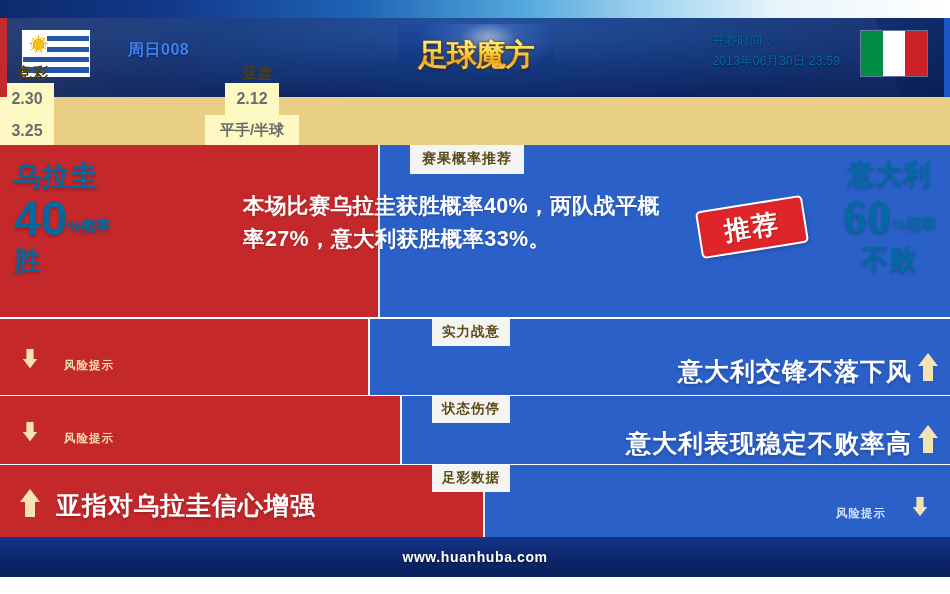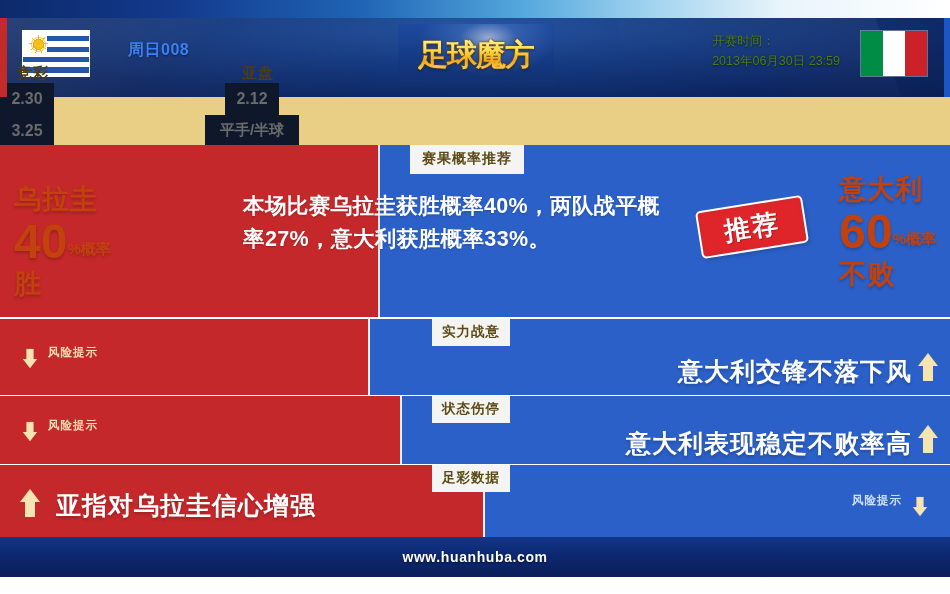--- a/index.html
+++ b/index.html
@@ -71,50 +71,50 @@
     display:flex;align-items:center;justify-content:center;overflow:hidden;
   }
   .logo span{
     font-size:30px;font-weight:bold;letter-spacing:-1px;
     background:linear-gradient(180deg,#fff6b0 0%,#ffd945 38%,#f0a81a 62%,#ffe680 100%);
     -webkit-background-clip:text;background-clip:text;color:transparent;
     text-shadow:0 0 1px rgba(120,60,0,.0);
     filter:drop-shadow(0 0 1px #7a4a00) drop-shadow(0 1px 1px rgba(0,0,0,.45));
   }
   .kickoff{
-    position:absolute;right:110px;top:31px;text-align:left;color:#4d7c0f;
+    position:absolute;right:110px;top:31px;text-align:left;color:#0369a1;
     font-size:12.5px;line-height:20px;text-shadow:0 1px 2px rgba(0,0,0,.55);
   }
 
   
   .oddsbar{
     position:absolute;left:0;top:97px;width:950px;height:48px;
     background:#e9cf86;display:flex;align-items:center;
   }
   .odds-group{display:flex;align-items:center;flex-direction:column;}
   .odds-label{
     font-size:15px;font-weight:bold;color:#4e3c12;margin:0 7px 0 14px;letter-spacing:1px;
   }
   .odds-cell{
-    background:#0f172a;color:#6b6b6b;font-size:16px;font-weight:bold;
+    background:#fef9c3;color:#6b6b6b;font-size:16px;font-weight:bold;
     height:32px;min-width:54px;padding:0 6px;margin-right:5px;
     display:flex;align-items:center;justify-content:center;box-sizing:border-box;
   }
   .odds-cell.wide{min-width:94px;font-size:15px;}
   .spacer1{width:146px;} .spacer2{width:110px;}
 
   
   .mainblock{position:absolute;left:0;top:145px;width:950px;height:172px;}
   .mb-red{position:absolute;left:0;top:0;width:380px;height:172px;background:#c5282b;}
   .mb-blue{position:absolute;left:380px;top:0;width:570px;height:172px;background:#2b60c8;}
   .mb-divider{position:absolute;left:378px;top:0;width:2px;height:172px;background:#e6e6e6;}
 
-  .side-team{position:absolute;color:#c2410c;text-shadow:0 2px 3px rgba(0,0,0,.22);margin-top:23px;}
+  .side-team{position:absolute;color:#0369a1;text-shadow:0 2px 3px rgba(0,0,0,.22);}
   .side-left{left:14px;top:14px;}
-  .side-right{right:14px;top:4px;text-align:left;}
+  .side-right{right:14px;top:12px;text-align:center;font-family:Liberation Serif, serif;}
   .st-name{font-size:27px;font-weight:bold;line-height:34px;letter-spacing:1px;}
   .st-num{font-size:48px;font-weight:bold;line-height:52px;display:inline-block;}
   .st-pct{font-size:15px;font-weight:bold;display:inline-block;vertical-align:baseline;
           position:relative;top:-4px;letter-spacing:0px;}
   .st-res{font-size:27px;font-weight:bold;line-height:32px;letter-spacing:1px;}
 
   .mb-tag{
     position:absolute;left:410px;top:0;background:#f4f4f2;color:#5b4a17;
     font-size:14px;font-weight:bold;padding:5px 12px 6px;letter-spacing:1px;
   }
@@ -142,21 +142,21 @@
 
   .rowtag{
     position:absolute;top:0;background:#f4f4f2;color:#5b4a17;
     font-size:13.5px;font-weight:bold;padding:4px 10px 5px;letter-spacing:1px;z-index:4;
   }
   .row-headline{
     position:absolute;color:#ffffff;font-size:25px;font-weight:bold;letter-spacing:1px;
     text-shadow:0 2px 3px rgba(0,0,0,.22);white-space:nowrap;
   }
   .risknote{
-    position:absolute;display:flex;align-items:flex-start;gap:8px;
+    position:absolute;display:flex;align-items:flex-end;gap:24px;
   }
   .risknote .rtxt{color:#f3dfb0;font-size:11.5px;font-weight:bold;letter-spacing:1px;}
   .risknote.blue .rtxt{color:#cfe0ff;}
   .arr-down,.arr-up{width:20px;height:28px;position:relative;display:inline-block;}
   .arr-down:before{content:"";position:absolute;left:5px;top:0;width:10px;height:15px;background:#f5e3b2;}
   .arr-down:after{content:"";position:absolute;left:0;top:14px;border-left:10px solid transparent;border-right:10px solid transparent;border-top:13px solid #f5e3b2;}
   .arr-up:before{content:"";position:absolute;left:5px;top:13px;width:10px;height:15px;background:#f5e3b2;}
   .arr-up:after{content:"";position:absolute;left:0;top:0;border-left:10px solid transparent;border-right:10px solid transparent;border-bottom:13px solid #f5e3b2;}
   .arr-sm{transform:scale(.72);transform-origin:center;}
 

